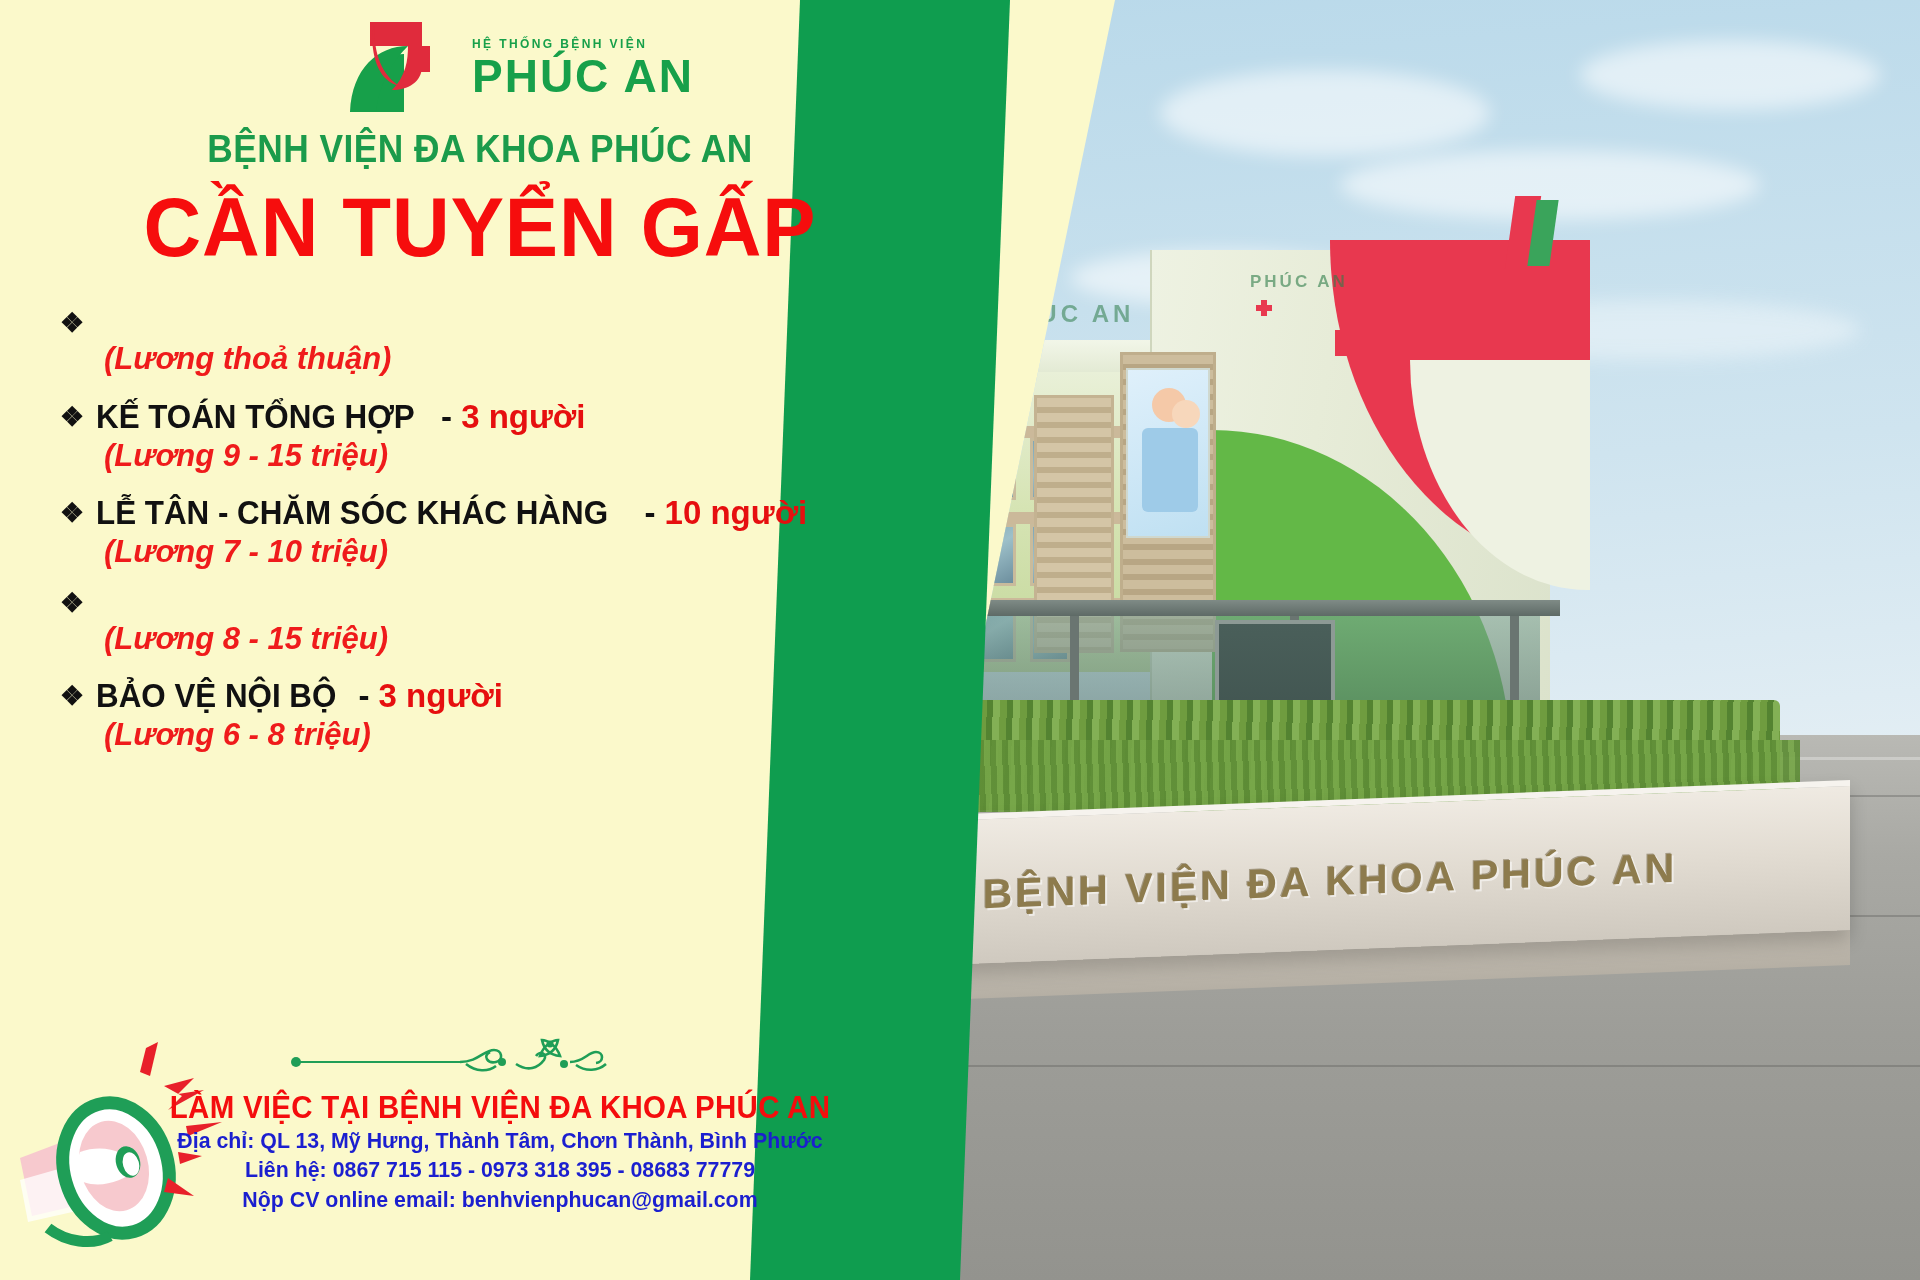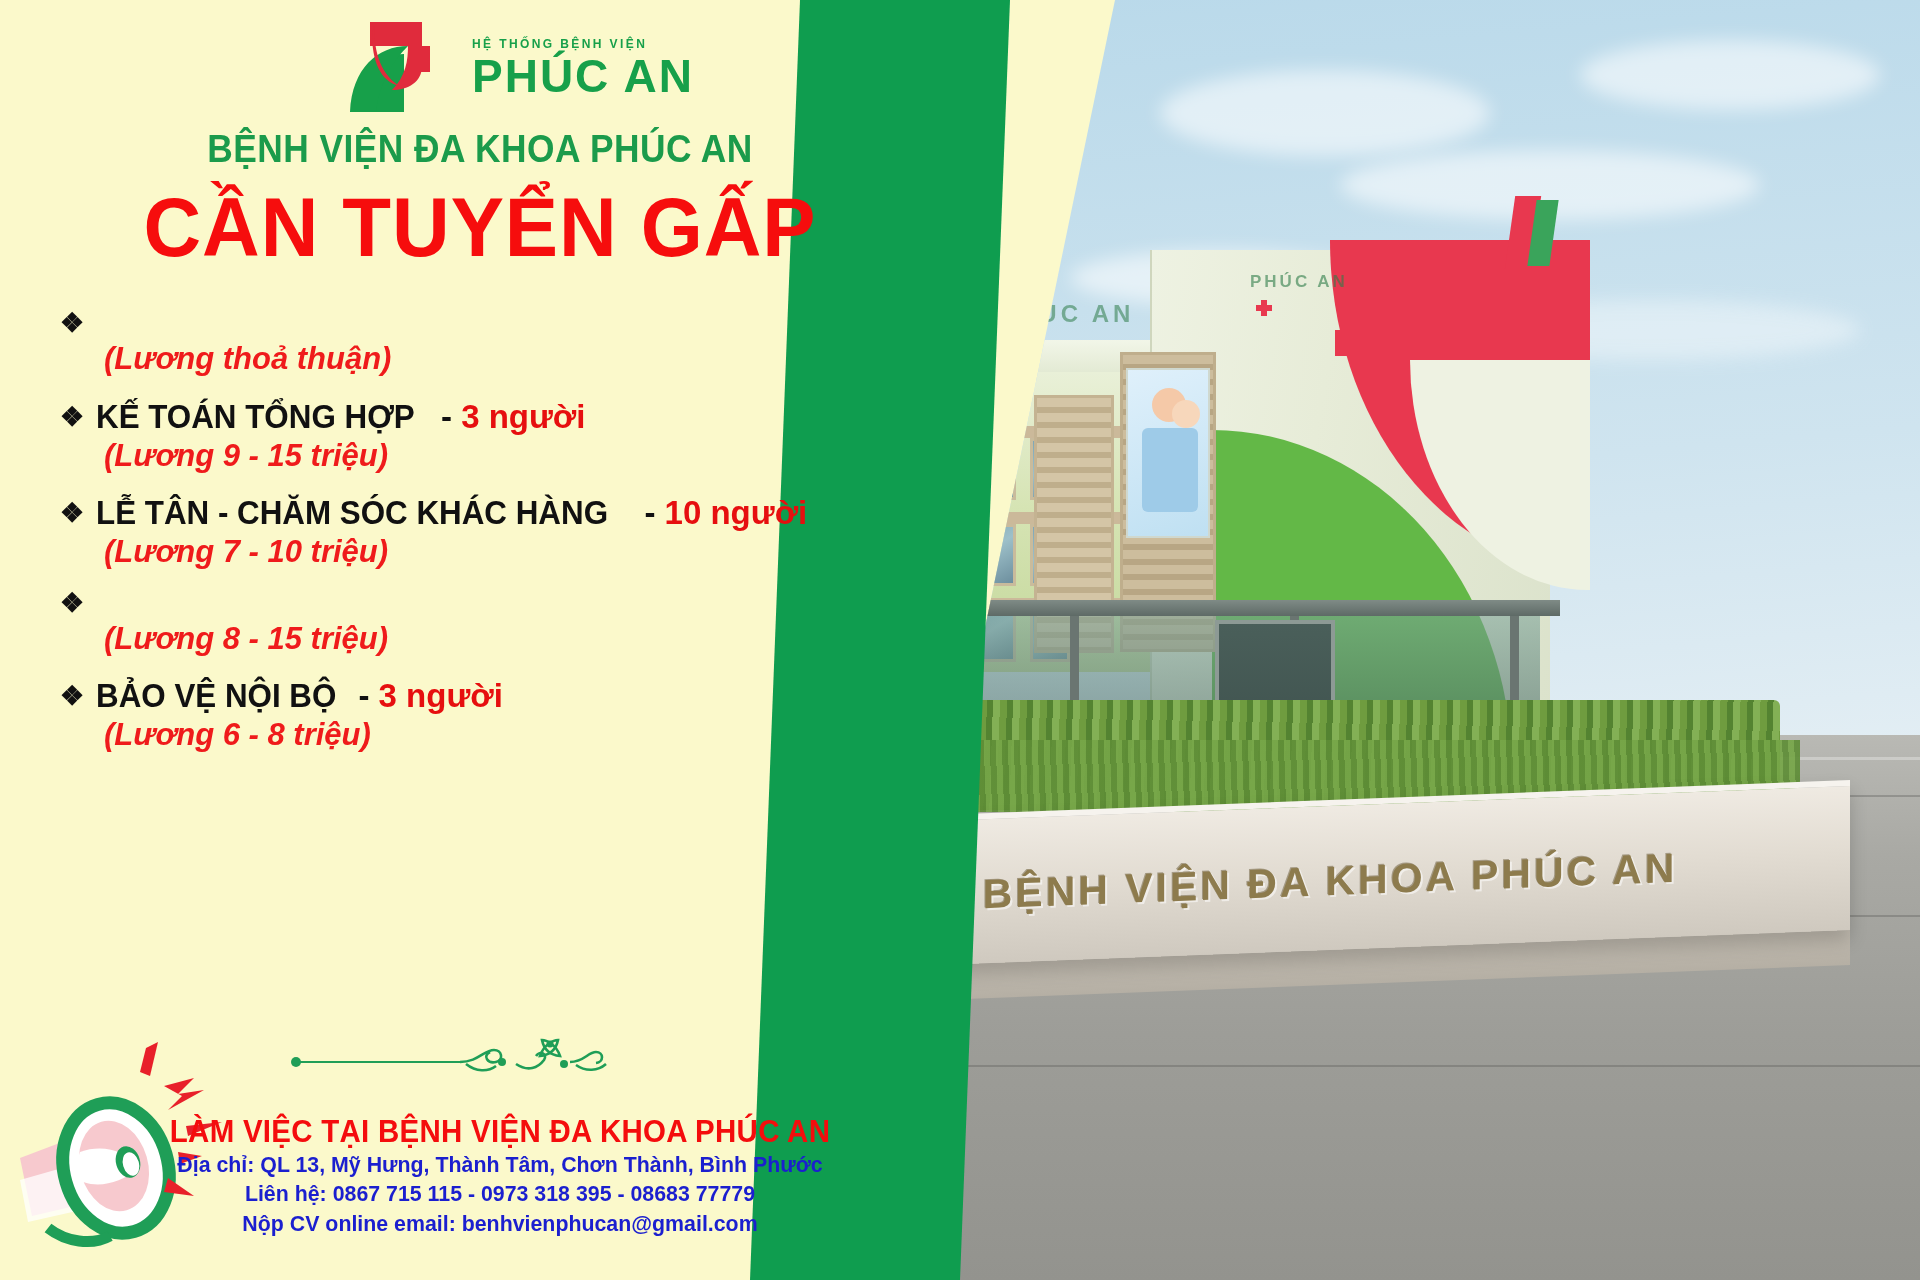--- a/index.html
+++ b/index.html
@@ -197,21 +197,21 @@
     color:#ef1b1b; font-style:italic; font-size:31px; font-weight:bold;
     margin-left:44px; margin-top:2px; line-height:1.15;
   }
 
   .divider-orn{
     position:absolute; left:270px; top:1034px; width:360px; height:42px;
   }
 
   .megaphone{ position:absolute; left:18px; top:1040px; width:230px; height:210px; }
 
-  .footer{ position:absolute; left:150px; top:1090px; width:700px; text-align:center;margin-top:24px; }
+  .footer{ position:absolute; left:150px; top:1090px; width:700px; text-align:center; }
   .footer-head{
     color:#f40d0d; font-weight:bold; font-size:31px; letter-spacing:.3px;
     transform:scaleX(.95); transform-origin:center; white-space:nowrap;
   }
   .footer-line{
     color:#1b1fcf; font-weight:bold; font-size:22px; line-height:1.33;
     white-space:nowrap; transform:scaleX(.97); transform-origin:center;
   }
 </style>
 </head>

